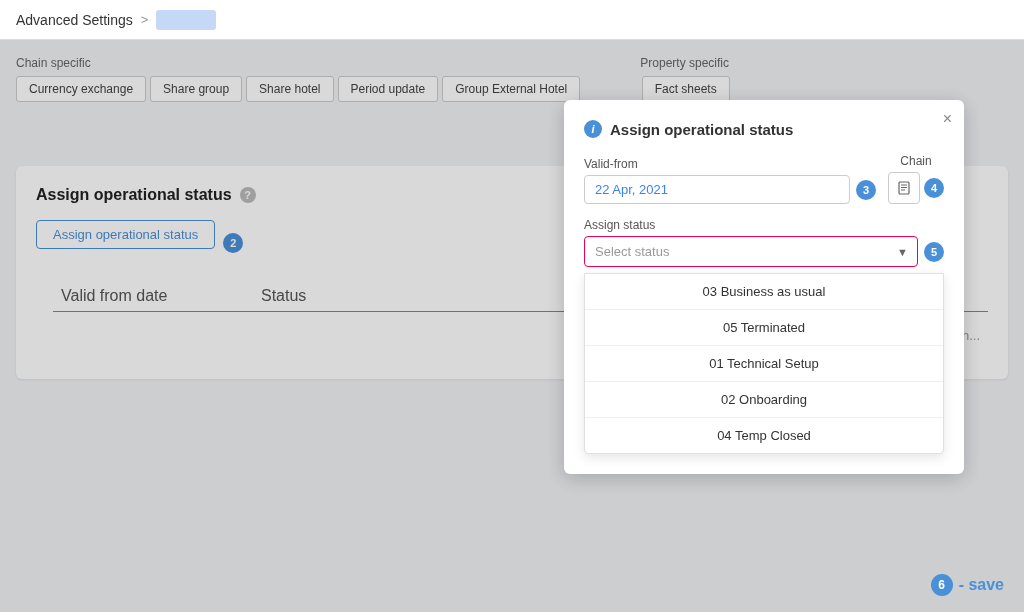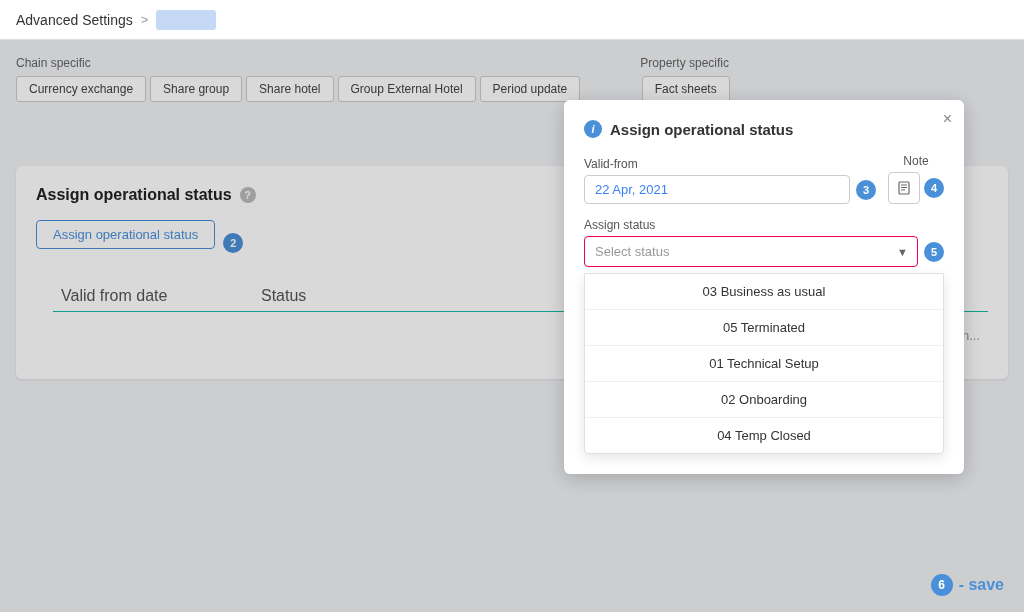--- a/index.html
+++ b/index.html
@@ -335,22 +335,22 @@
 <div class="main">
 
   <div class="tabs-section">
 
     <div>
       <div class="tab-group-label">Chain specific</div>
       <div class="tabs-row">
         <button class="tab-btn">Currency exchange</button>
         <button class="tab-btn">Share group</button>
         <button class="tab-btn">Share hotel</button>
+        <button class="tab-btn">Period update</button>
         <button class="tab-btn">Group External Hotel</button>
-        <button class="tab-btn">Period update</button>
       </div>
     </div>
 
     <div>
       <div class="tab-group-label">Property specific</div>
       <div class="tabs-row" style="align-items:center;flex-direction:column;">
         <button class="tab-btn">Fact sheets</button>
         <button class="tab-btn active">Oper. status</button>
         <span class="num-badge" style="margin-left:4px;">1</span>
       </div>
@@ -386,21 +386,21 @@
 
     <div class="form-row">
       <div class="form-group">
         <label class="form-label">Valid-from</label>
         <div style="display:flex; align-items:center; gap:6px;">
           <input class="form-input" type="text" style="flex: 1 1 0%;" value="22 Apr, 2021">
           <span class="num-badge">3</span>
         </div>
       </div>
       <div style="display:flex; flex-direction:column; gap:4px; align-items:center;">
-        <label class="form-label">Note</label>
+        <label class="form-label">Chain</label>
         <div style="display:flex; align-items:center; gap:4px;">
           <button class="note-btn">
             <svg width="14" height="14" viewBox="0 0 14 14" fill="none" xmlns="http://www.w3.org/2000/svg">
               <rect x="2" y="1" width="10" height="12" rx="1" stroke="#666" stroke-width="1.2" fill="none"></rect>
               <line x1="4" y1="4" x2="10" y2="4" stroke="#666" stroke-width="1"></line>
               <line x1="4" y1="6.5" x2="10" y2="6.5" stroke="#666" stroke-width="1"></line>
               <line x1="4" y1="9" x2="8" y2="9" stroke="#666" stroke-width="1"></line>
             </svg>
           </button>
           <span class="num-badge">4</span>

